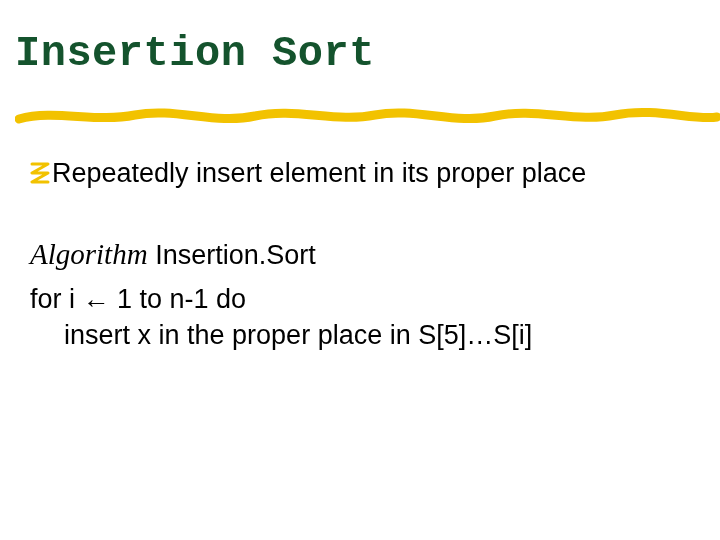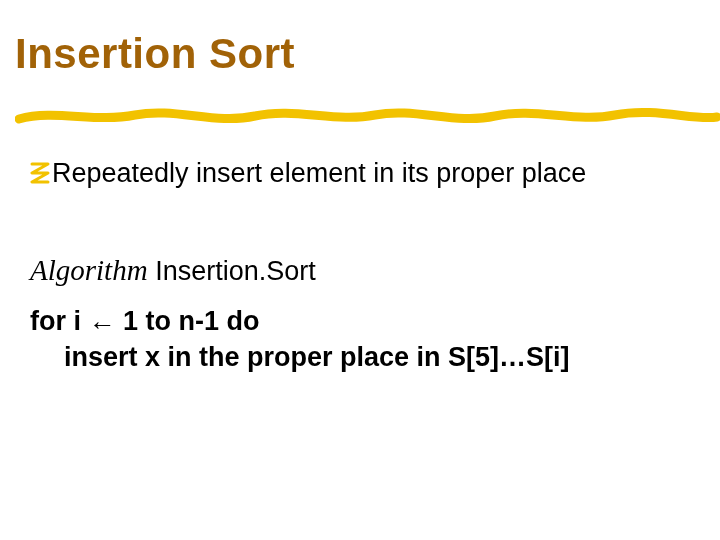--- a/index.html
+++ b/index.html
@@ -18,73 +18,72 @@
     height: 540px;
     box-sizing: border-box;
   }
   .title-wrap {
     position: absolute;
     left: 15px;
     top: 30px;
     width: 690px;
   }
   .title {
-    font-family: Liberation Sans, sans-serif;
+    font-family: Liberation Mono, monospace;
     font-weight: 900;
     font-size: 42px;
     letter-spacing: 0.5px;
-    color: #a16207;
+    color: #14532d;
     margin: 0 0 23px 0;
   }
   
   .yellow-underline {
     width: 705px;
     height: 28px;
     display: block;
   }
   .body {
     position: absolute;
     left: 30px;
     top: 155px;
     width: 640px;
     font-size: 27px;
     line-height: 1.35;
     font-family: Verdana, Arial, sans-serif;
   }
   .bullet-row {
     display: flex;
     align-items: flex-start;
-    margin-bottom: 60px;
+    margin-bottom: 44px;
     justify-content: center;
   }
   .z-bullet {
     flex: 0 0 auto;
     width: 20px;
     height: 22px;
     margin-top: 7px;
     margin-right: 2px;
   }
   .bullet-text {
     flex: 1 1 auto;
   }
   .algo {
     margin-top: 10px;
     font-size: 27px;
   }
   .algo-title {
-    margin-bottom: 12px;
+    margin-bottom: 6px;
   }
   .algo-title .kw {
     font-style: italic;
     font-family: "Times New Roman", Times, serif;
     font-size: 29px;
   }
   .algo-line {
     white-space: pre;
-    font-weight: bold;
   }
   .indent1 { padding-left: 34px; }
 </style>
 </head>
 <body>
 
 <div class="slide">
 
   <div class="title-wrap">
     <h1 class="title">Insertion Sort</h1>

